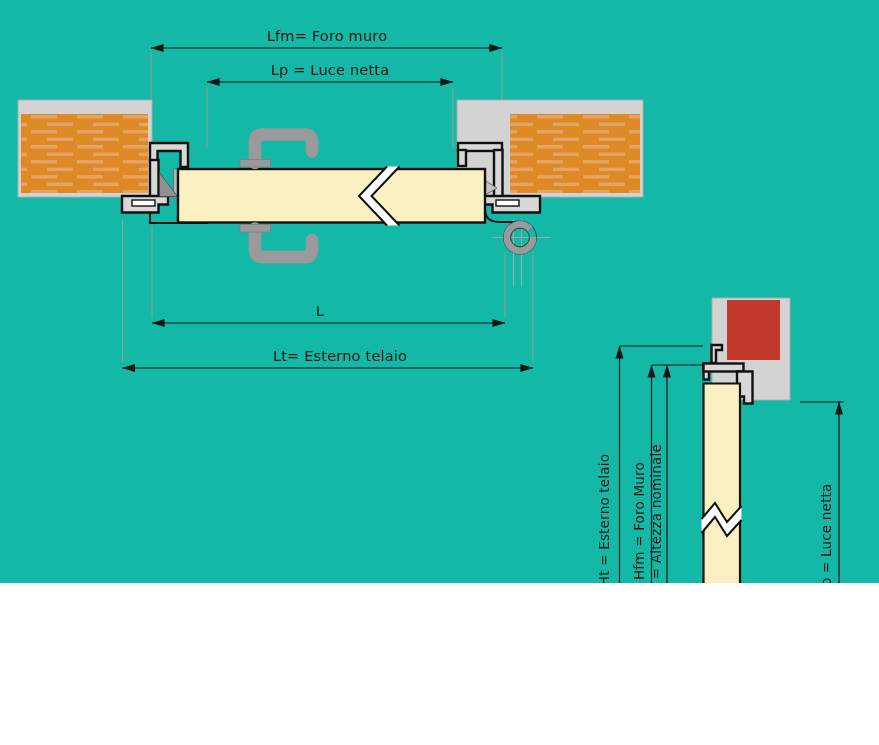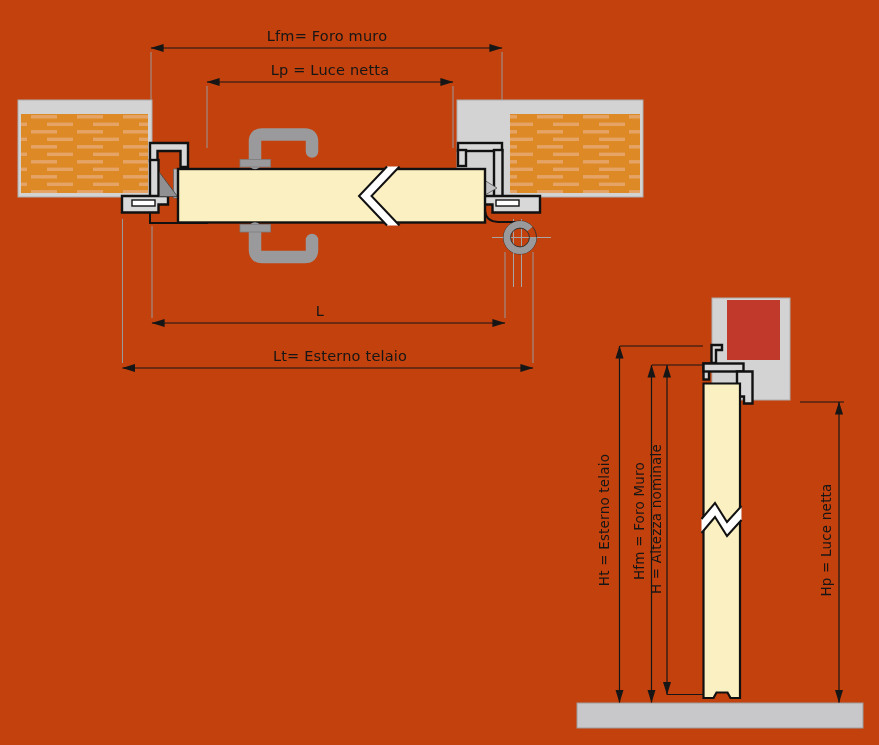--- a/index.html
+++ b/index.html
@@ -1,16 +1,16 @@
 <!DOCTYPE html>
 <html><head>
 <meta charset="utf-8">
 <style>
   html,body{margin:0;padding:0;background:#ffffff;}
-  .stage{width:879px;height:745px;position:relative;background:#c2410c;overflow:hidden;}
+  .stage{width:879px;height:583px;position:relative;background:#14b8a6;overflow:hidden;}
   svg{display:block;}
   text{font-family:"DejaVu Sans","Liberation Sans",sans-serif;fill:#161616;}
   .dimlabel{font-size:14.5px;letter-spacing:.2px;}
   .dimlabel-v{font-size:13.5px;letter-spacing:.2px;}
   .dim{stroke:#161616;stroke-width:1.2;}
   .ext{stroke:#9b9b9b;stroke-width:1;}
   .cons{stroke:#a6a6a6;stroke-width:1;}
   .blk{stroke:#111;stroke-width:2.4;}
   .thin{stroke:#111;stroke-width:2;fill:none;}
 </style>

